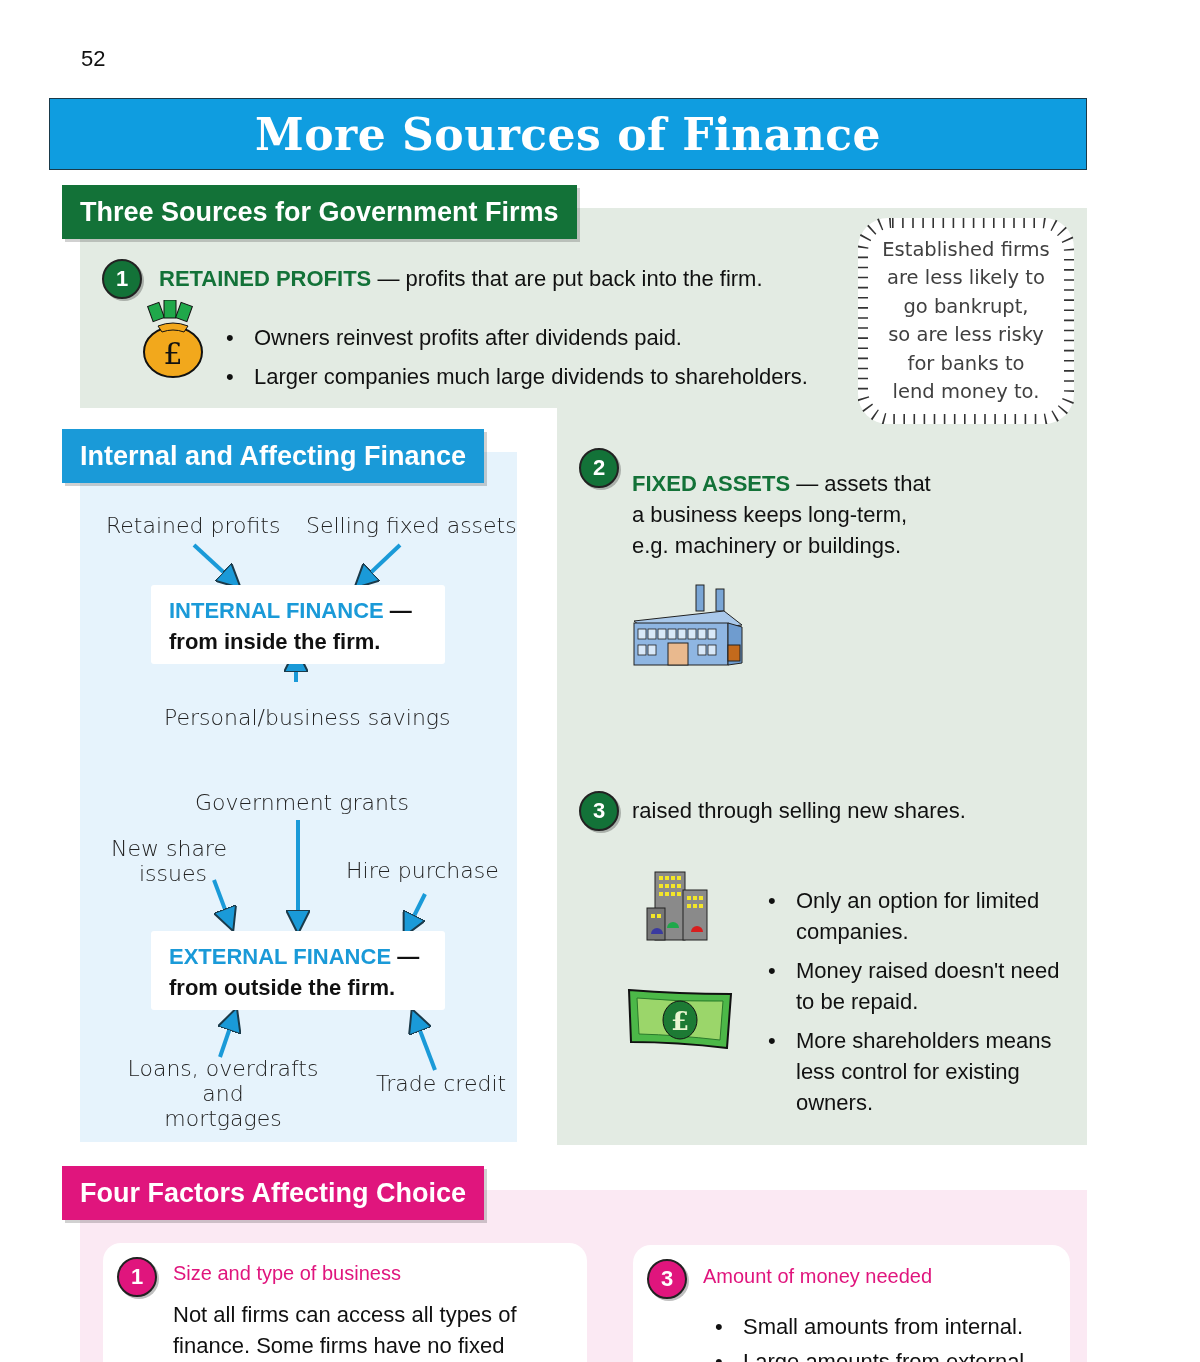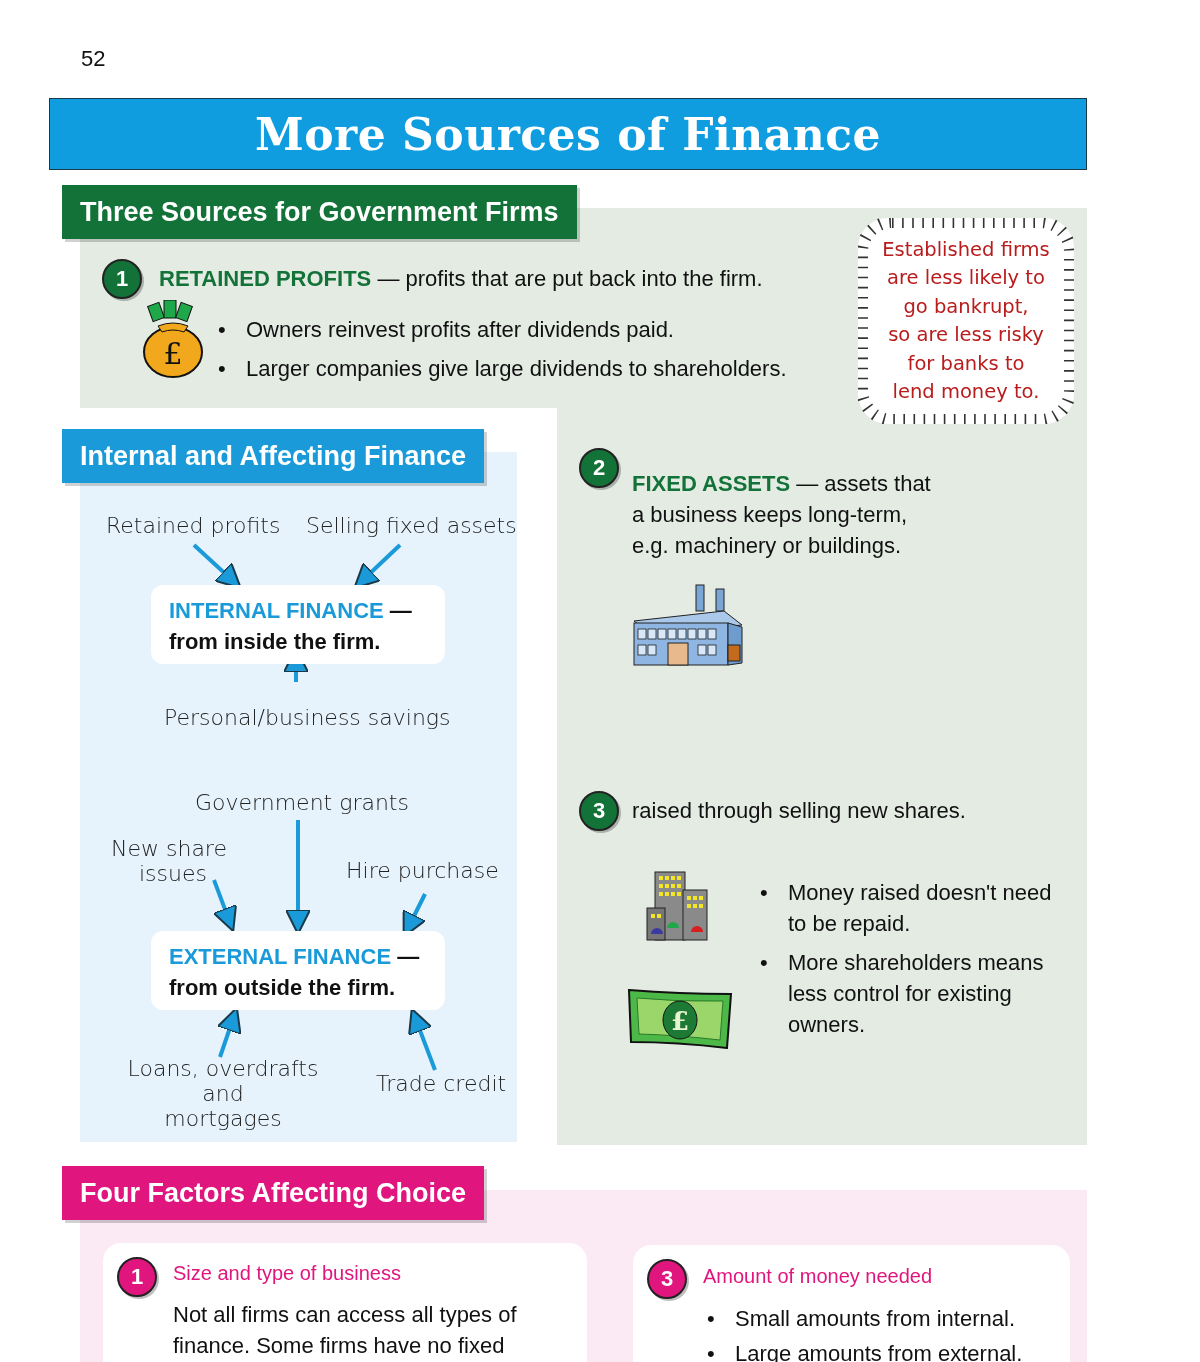--- a/index.html
+++ b/index.html
@@ -15,27 +15,27 @@
   .tab-green{background:#137238;}
   .tab-blue{background:#1a9ad8;}
   .tab-pink{background:#e0157d;}
   .num{width:36px;height:36px;border-radius:50%;color:#fff;font-weight:bold;font-size:22px;display:flex;align-items:center;justify-content:center;border:2px solid #222;box-shadow:2px 2px 0 rgba(0,0,0,0.25);}
   .num-green{background:#137238;}
   .num-pink{background:#e0157d;}
   .txt{font-size:22px;line-height:31px;}
   .green-kw{color:#137238;font-weight:bold;}
   .blue-kw{color:#1a9ad8;font-weight:bold;}
   .pink-kw{color:#e0157d;font-size:20px;}
-  ul.b{margin:0;padding:0;list-style:none;}
+  ul.b{margin:8px;padding:0;list-style:none;}
   ul.b li{position:relative;padding-left:30px;font-size:22px;line-height:31px;margin-bottom:8px;}
   ul.b li::before{content:"•";position:absolute;left:2px;top:0;}
   .hand{font-family:"DejaVu Sans",sans-serif;font-weight:300;font-size:22px;color:#222;}
   .note{left:858px;top:218px;width:216px;height:206px;border-radius:30px;background:#fff;display:flex;align-items:center;justify-content:center;text-align:center;}
-  .note-text{font-family:"DejaVu Sans",sans-serif;font-size:19.5px;line-height:28.5px;color:#b91c1c;}
-  .whitebox{background:#fff;border-radius:12px;}
+  .note-text{font-family:"DejaVu Sans",sans-serif;font-size:19.5px;line-height:28.5px;color:#404040;}
+  .whitebox{background:#fff;border-radius:3px;}
   .card{background:#fff;border-radius:18px;}
 </style>
 </head>
 <body>
 
 <div class="abs pagenum">52</div>
 <div class="abs titlebar">
   <span>More Sources of Finance</span>
 </div>
 
@@ -55,21 +55,21 @@
   <rect x="10" y="4" width="12" height="16" fill="#1fa84a" stroke="#111" transform="rotate(-20 16 12)"></rect>
   <rect x="24" y="0" width="12" height="18" fill="#1fa84a" stroke="#111"></rect>
   <rect x="38" y="4" width="12" height="16" fill="#1fa84a" stroke="#111" transform="rotate(20 44 12)"></rect>
   <ellipse cx="33" cy="52" rx="29" ry="25" fill="#f2a81c" stroke="#111" stroke-width="2"></ellipse>
   <path d="M18 26 Q33 20 48 26 L44 32 Q33 28 22 32 Z" fill="#f2a81c" stroke="#111"></path>
   <text x="33" y="64" text-anchor="middle" font-size="30" font-family="DejaVu Serif, serif" fill="#111">£</text>
 </svg>
 <div class="abs" style="left:216px;top:314px;width:640px;">
   <ul class="b">
     <li>Owners reinvest profits after dividends paid.</li>
-    <li>Larger companies give large dividends to shareholders.</li>
+    <li>Larger companies much large dividends to shareholders.</li>
   </ul>
 </div>
 
 <div class="abs note" style="border:0;">
   <svg class="abs" style="left:0;top:0;" width="216" height="206">
     <rect x="4" y="4" width="208" height="198" rx="30" fill="none" stroke="#333" stroke-width="12" stroke-dasharray="1.6 8.5"></rect>
   </svg>
   <div class="note-text">
     <div>Established firms</div>
       <div>are less likely to</div>
@@ -153,20 +153,21 @@
     <path d="M46 62 a6 6 0 0 1 12 0z" fill="#d81e1e"></path>
 </svg>
 <svg class="abs" style="left:627px;top:988px;" width="106" height="62" viewBox="0 0 106 62">
   <path d="M2 2 Q52 6 104 6 L100 60 Q50 54 4 54 Z" fill="#4cb848" stroke="#111" stroke-width="2"></path>
   <path d="M10 10 Q52 14 96 13 L93 52 Q50 47 12 46 Z" fill="#9bd66a" stroke="#2b7a2b"></path>
   <ellipse cx="53" cy="32" rx="17" ry="19" fill="#1d7a34" stroke="#111"></ellipse>
   <text x="53" y="42" text-anchor="middle" font-size="26" font-family="DejaVu Serif, serif" font-weight="bold" fill="#e8f5d0">£</text>
 </svg>
 <div class="abs" style="left:758px;top:877px;width:310px;">
   <ul class="b">
+    <li>Only an option for limited companies.</li>
     <li>Money raised doesn't need to be repaid.</li>
     <li>More shareholders means less control for existing owners.</li>
   </ul>
 </div>
 
 <div class="abs panel-blue" style="left:80px;top:452px;width:437px;height:690px;"></div>
 <div class="abs tab tab-blue" style="left:62px;top:429px;height:54px;">
   <span>Internal and Affecting Finance</span>
 </div>
 

